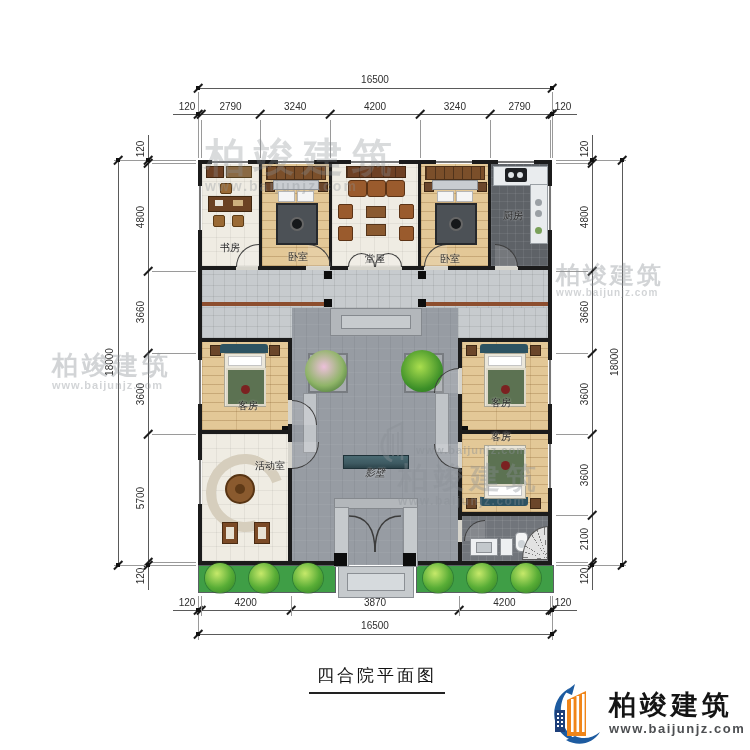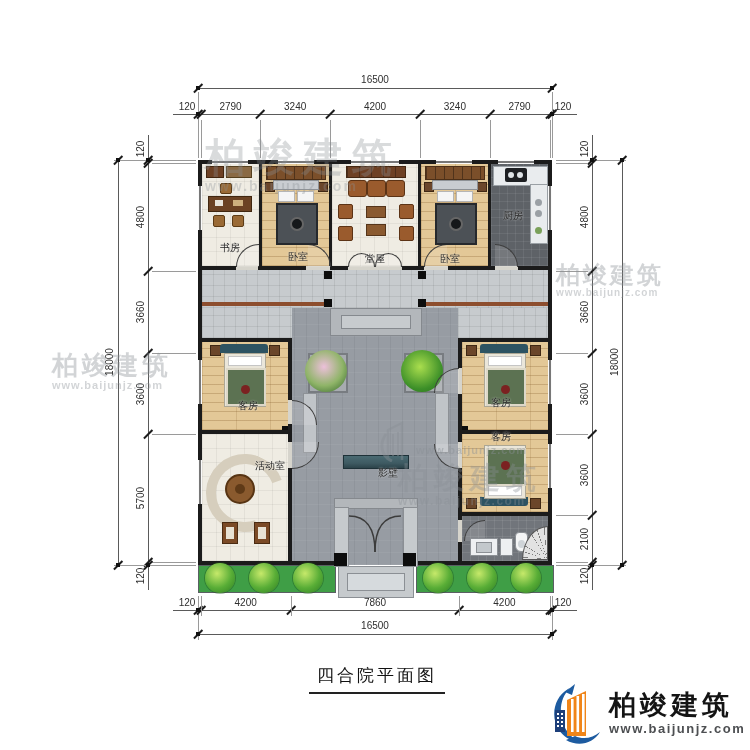--- a/index.html
+++ b/index.html
@@ -115,21 +115,21 @@
     <div class="tick" style="left: 552px; top: 610px;"></div>
     <div class="dext" style="left: 552px; top: 596px; width: 1px; height: 44px;"></div>
     <div class="tick" style="left: 198px; top: 634px;"></div>
     <div class="ddot" style="left: 198px; top: 634px;"></div>
     <div class="ddot" style="left: 198px; top: 610px;"></div>
     <div class="tick" style="left: 552px; top: 634px;"></div>
     <div class="ddot" style="left: 552px; top: 634px;"></div>
     <div class="ddot" style="left: 552px; top: 610px;"></div>
     <span class="dimtxt" style="left: 187px; top: 602px;">120</span>
     <span class="dimtxt" style="left: 245.65px; top: 602px;">4200</span>
-    <span class="dimtxt" style="left: 375px; top: 602px;">7860</span>
+    <span class="dimtxt" style="left: 375px; top: 602px;">3870</span>
     <span class="dimtxt" style="left: 504.4px; top: 602px;">4200</span>
     <span class="dimtxt" style="left: 563px; top: 602px;">120</span>
     <span class="dimtxt" style="left: 375px; top: 625px;">16500</span>
     <div class="dline" style="left: 148px; top: 135px; width: 1px; height: 455px;"></div>
     <div class="dline" style="left: 118px; top: 160px; width: 1px; height: 405px;"></div>
     <div class="tick" style="left: 148px; top: 160px;"></div>
     <div class="dext" style="left: 114px; top: 160px; width: 82px; height: 1px;"></div>
     <div class="tick" style="left: 148px; top: 162.7px;"></div>
     <div class="dext" style="left: 152px; top: 162.7px; width: 44px; height: 1px;"></div>
     <div class="tick" style="left: 148px; top: 270.7px;"></div>
@@ -436,21 +436,21 @@
 
   <span class="rlabel" style="left:32px;top:88px;">书房</span>
   <span class="rlabel" style="left:100px;top:97px;">卧室</span>
   <span class="rlabel" style="left:177px;top:99px;">堂屋</span>
   <span class="rlabel" style="left:252px;top:99px;">卧室</span>
   <span class="rlabel" style="left:315px;top:56px;">厨房</span>
   <span class="rlabel" style="left:50px;top:246px;">客房</span>
   <span class="rlabel" style="left:303px;top:243px;">客房</span>
   <span class="rlabel" style="left:303px;top:277px;">客房</span>
   <span class="rlabel" style="left:72px;top:306px;">活动室</span>
-  <span class="rlabel" style="left:190px;top:313px;">影壁</span>
+  <span class="rlabel" style="left:177px;top:313px;font-style:italic;">影壁</span>
 </div>
 
 <div class="wm" style="left:205px;top:136px;opacity:.32;">
   <div class="wmname" style="font-size:40px;letter-spacing:9px;">柏竣建筑</div>
   <div class="wmsite" style="font-size:14px;letter-spacing:2px;">www.baijunjz.com</div>
 </div>
 <div class="wm" style="left:52px;top:352px;opacity:.38;">
   <div class="wmname" style="font-size:26px;letter-spacing:4px;">柏竣建筑</div>
   <div class="wmsite" style="font-size:11px;letter-spacing:1px;">www.baijunjz.com</div>
 </div>

